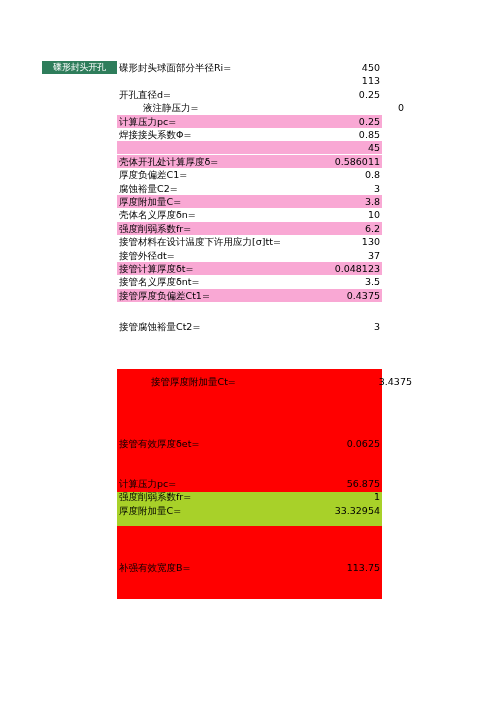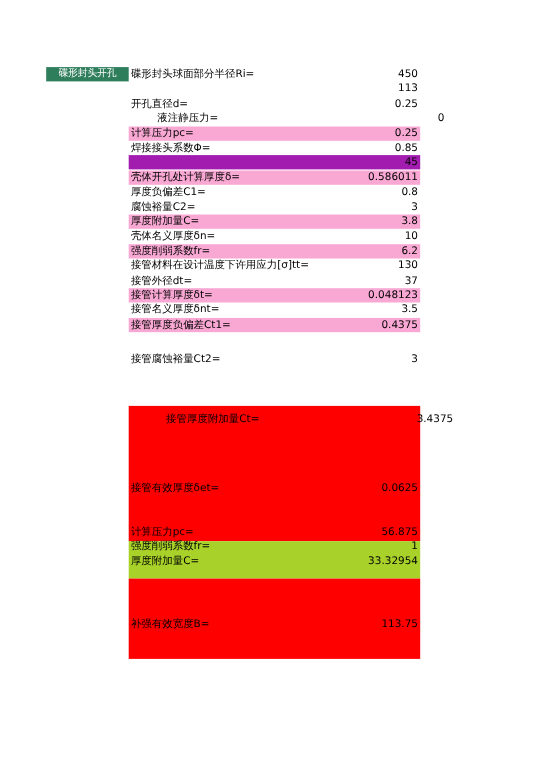--- a/index.html
+++ b/index.html
@@ -63,21 +63,21 @@
   .row .val {
     position: absolute;
     right: 2px;
     top: 0;
     font-size: 9.5px;
     text-align: right;
   }
 
   
   .fill-red    { background: #f9a8d4; }
-  .fill-yellow { background: #a21caf; }
+  .fill-yellow { background: #f9a8d4; }
   .fill-none   { background: transparent; }
 
   
   .block {
     position: absolute;
     left: 117px;
     width: 265px;
   }
   .block.red   { background: #ff0000; }
   .block.green { background: #a8d129; }

